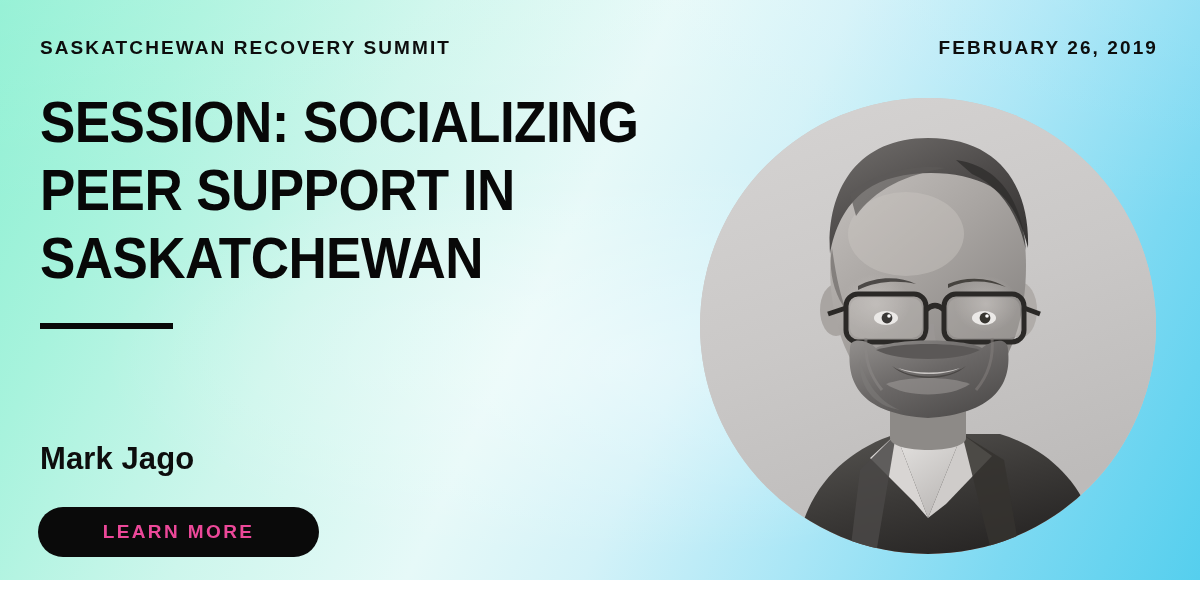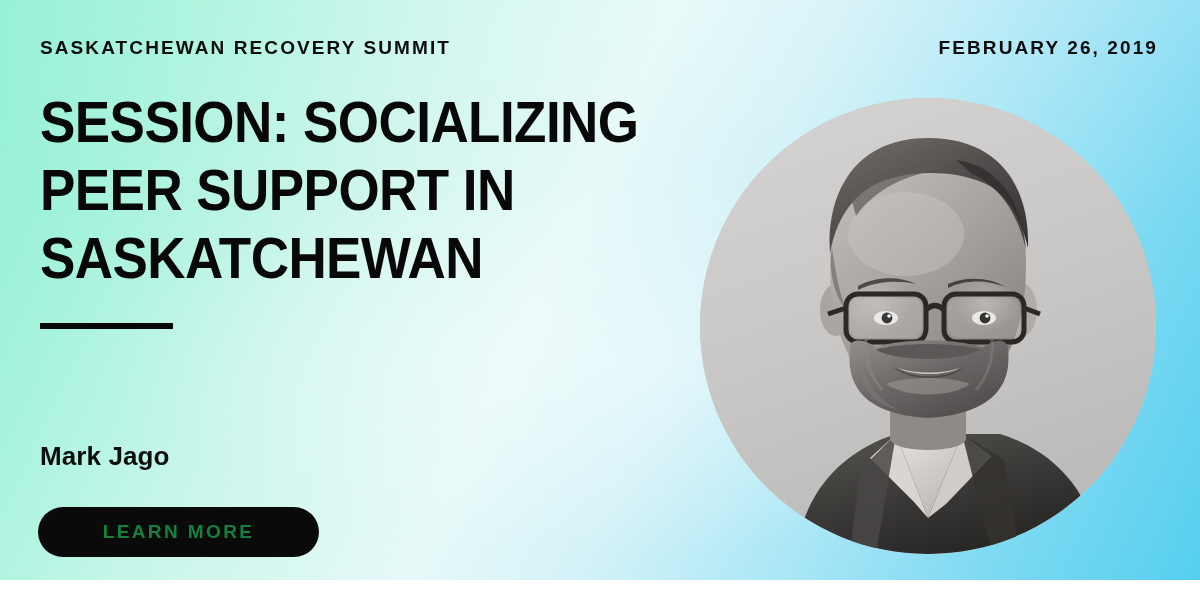--- a/index.html
+++ b/index.html
@@ -73,39 +73,39 @@
     top: 323px;
     width: 133px;
     height: 6px;
     background: #080808;
   }
 
   #speaker-name {
     position: absolute;
     left: 40px;
     top: 442px;
-    font-size: 26px;
+    font-size: 31px;
     font-weight: bold;
     color: #0d0d0d;
     letter-spacing: 0.1px;
     line-height: 1.1;
     white-space: nowrap;
     text-align: right;
   }
 
   #cta-button {
     position: absolute;
     left: 38px;
     top: 507px;
     width: 281px;
     height: 50px;
     border: none;
     border-radius: 25px;
     background: #0a0a0a;
-    color: #15803d;
+    color: #ec4899;
     font-family: "Liberation Sans", sans-serif;
     font-size: 19px;
     font-weight: bold;
     letter-spacing: 2.4px;
     cursor: pointer;
     padding: 0;
   }
 
   
   #portrait {

